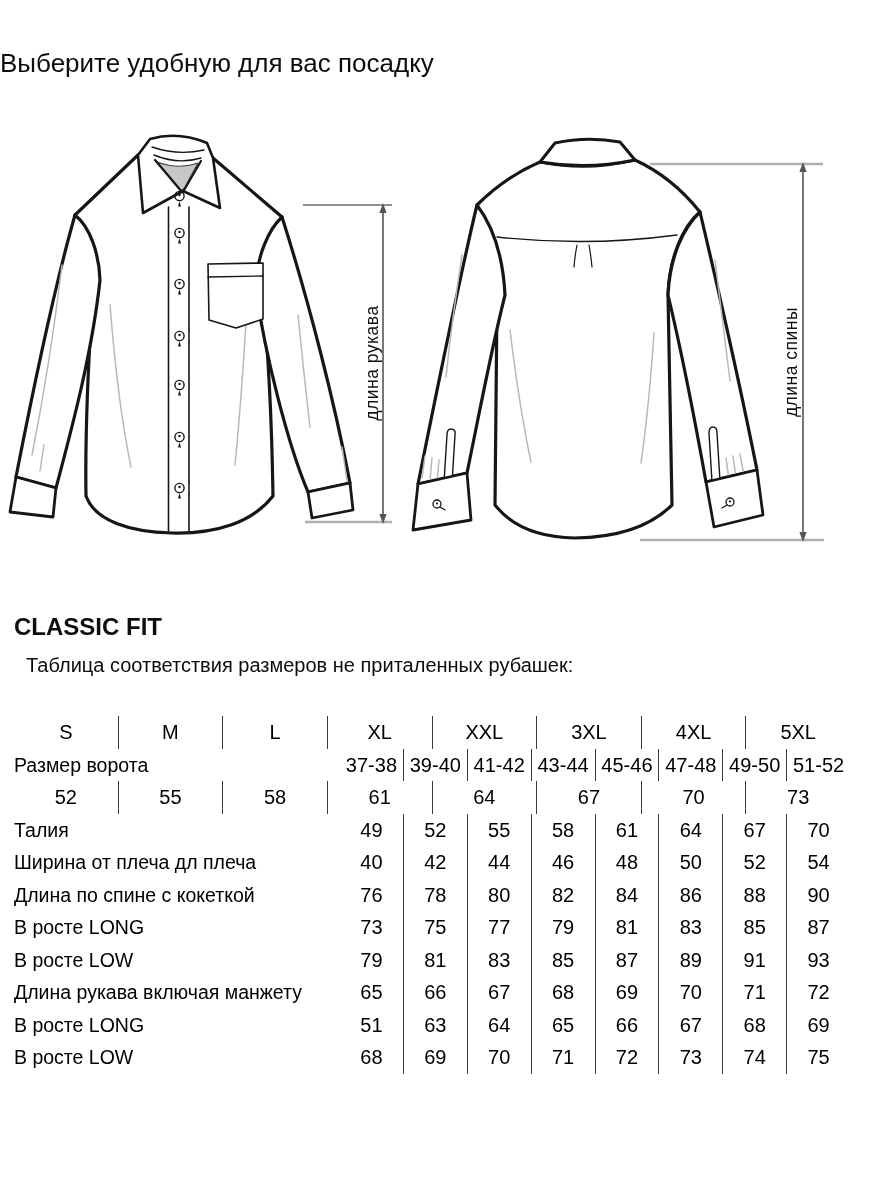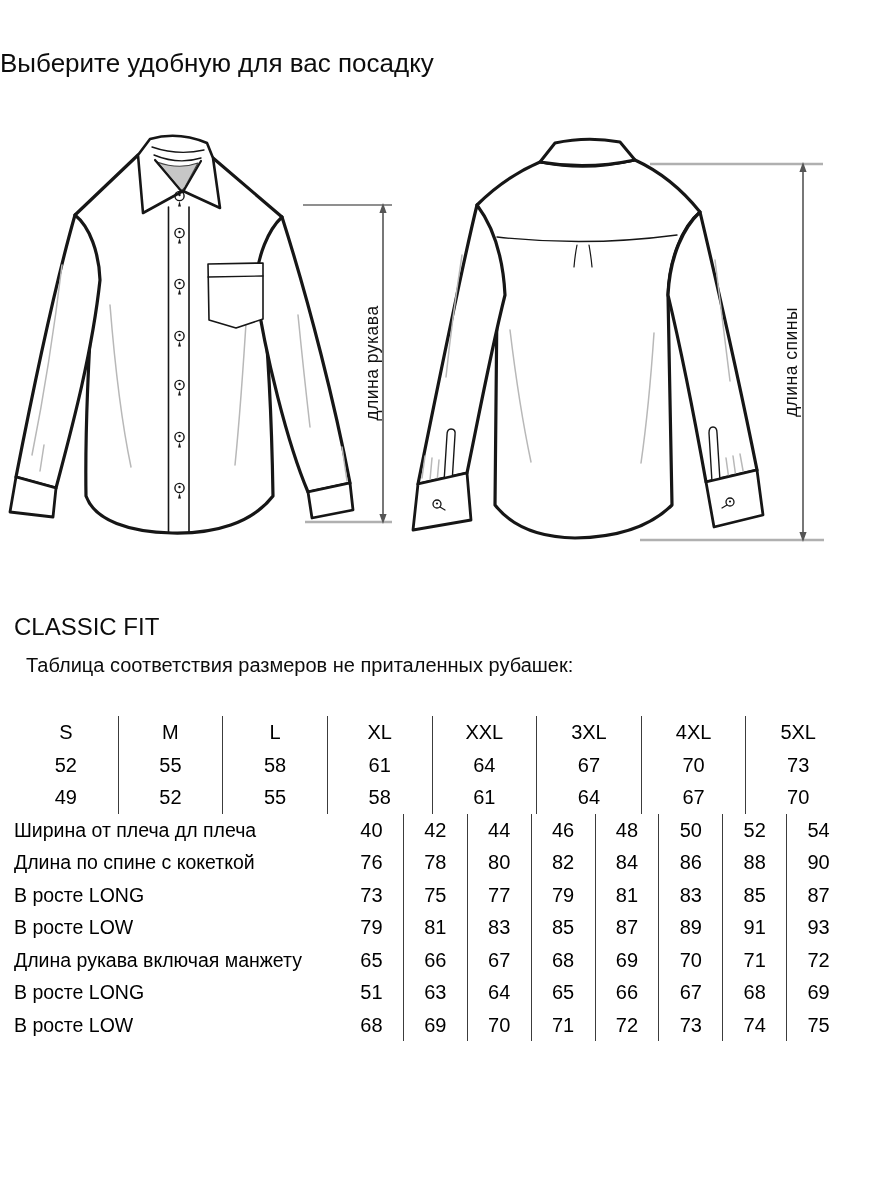--- a/index.html
+++ b/index.html
@@ -11,21 +11,21 @@
     position:absolute; top:47px; left:0; width:822px; text-align:left;
     font-size:26px; line-height:32px; color:#0d0d0d;
   }
   .illustration { position:absolute; top:115px; left:0; }
   svg text.dim-label {
     font-family:"Liberation Sans", sans-serif; font-size:17.5px; fill:#111;
     letter-spacing:0.5px;
   }
   .heading {
     position:absolute; top:613px; left:14px;
-    font-size:24px; font-weight:400; letter-spacing:0px; color:#0d0d0d;
+    font-size:24px; font-weight:700; letter-spacing:0px; color:#0d0d0d;
   }
   .caption {
     position:absolute; top:654px; left:26px; font-size:20px; color:#0d0d0d;
   }
   .size-table { position:absolute; top:716px; left:14px; width:836px; }
   .trow { display:flex; height:32.5px; }
   .tlabel {
     width:326px; min-width:326px; font-size:19.5px; line-height:32.5px;
     white-space:nowrap; overflow:hidden;
   }
@@ -185,30 +185,42 @@
       <div class="tcell">S</div>
       <div class="tcell sep">M</div>
       <div class="tcell sep">L</div>
       <div class="tcell sep">XL</div>
       <div class="tcell sep">XXL</div>
       <div class="tcell sep">3XL</div>
       <div class="tcell sep">4XL</div>
       <div class="tcell sep">5XL</div>
     </div>
     <div class="trow">
+      <div class="tlabel">Размер ворота</div>
+      <div class="tcell">37-38</div>
+      <div class="tcell sep">39-40</div>
+      <div class="tcell sep">41-42</div>
+      <div class="tcell sep">43-44</div>
+      <div class="tcell sep">45-46</div>
+      <div class="tcell sep">47-48</div>
+      <div class="tcell sep">49-50</div>
+      <div class="tcell sep">51-52</div>
+    </div>
+    <div class="trow">
       <div class="tcell">52</div>
       <div class="tcell sep">55</div>
       <div class="tcell sep">58</div>
       <div class="tcell sep">61</div>
       <div class="tcell sep">64</div>
       <div class="tcell sep">67</div>
       <div class="tcell sep">70</div>
       <div class="tcell sep">73</div>
     </div>
     <div class="trow">
+      <div class="tlabel">Талия</div>
       <div class="tcell">49</div>
       <div class="tcell sep">52</div>
       <div class="tcell sep">55</div>
       <div class="tcell sep">58</div>
       <div class="tcell sep">61</div>
       <div class="tcell sep">64</div>
       <div class="tcell sep">67</div>
       <div class="tcell sep">70</div>
     </div>
     <div class="trow">

